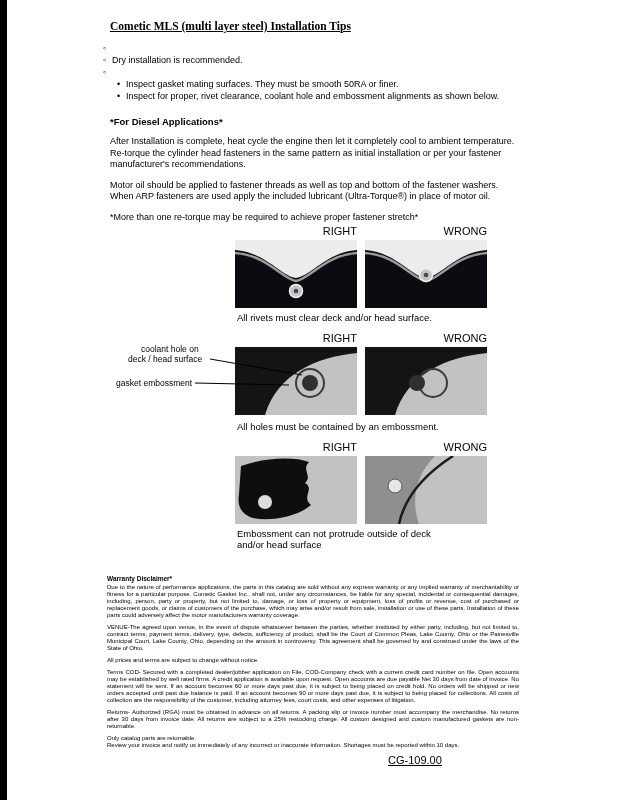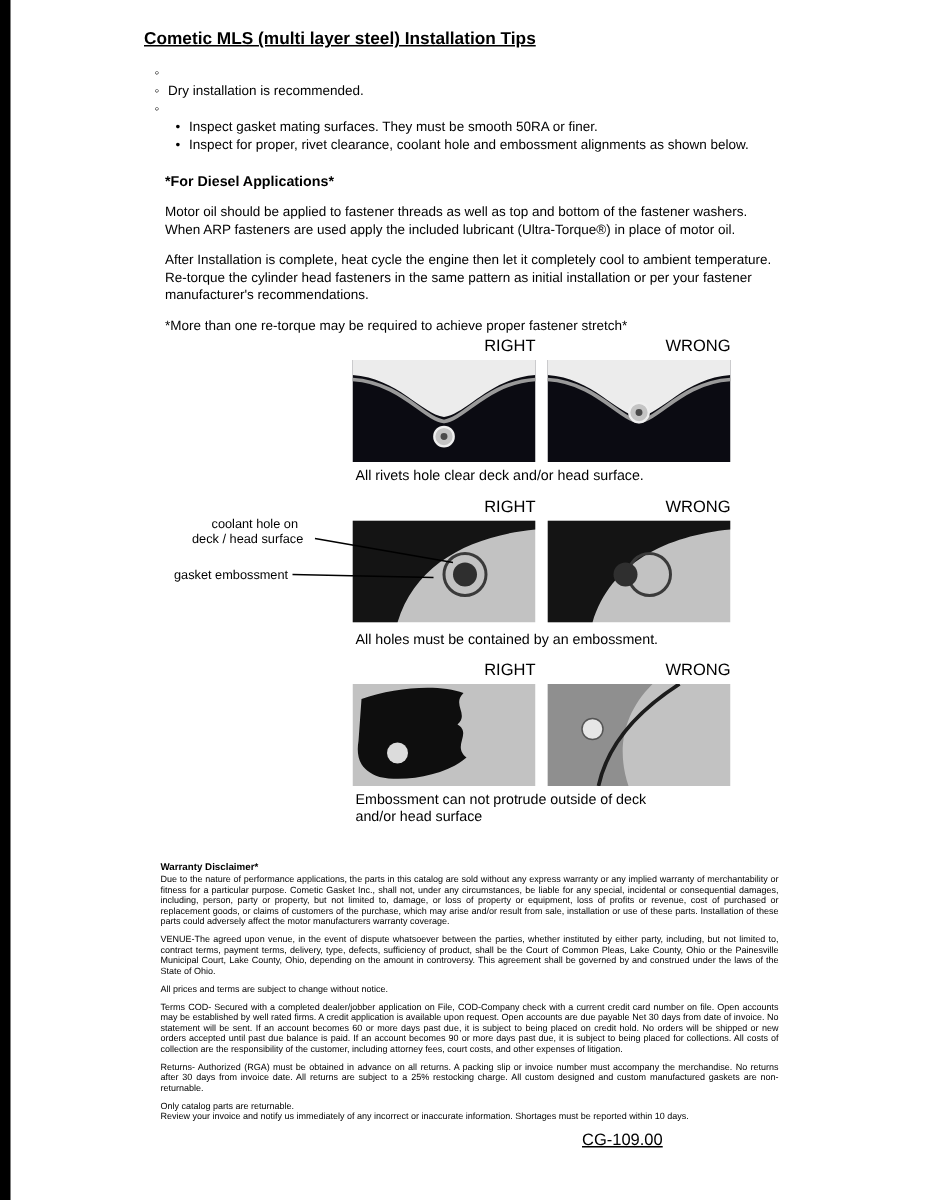--- a/index.html
+++ b/index.html
@@ -7,21 +7,21 @@
   body {
     background:#ffffff;
     font-family:"Liberation Sans", sans-serif;
     color:#000;
     position:relative;
     overflow:hidden;
   }
   .edge-bar { position:absolute; left:0; top:0; width:7px; height:800px; background:#000; }
   .sec { position:absolute; }
 
-  .sec-title { left:96px; top:20px; }
+  .sec-title { left:110px; top:20px;font-family:Liberation Serif, serif; }
   .title { font-size:11.5px; font-weight:bold; text-decoration:underline; }
 
   .sec-bullets { left:103px; top:42px; width:420px; }
   .bullet-row { display:flex; font-size:9px; line-height:12px; }
   .bullet-row .marker { width:9px; flex:0 0 9px; }
   .bullet-row.sub { margin-left:14px; }
 
   .sec-diesel { left:110px; top:116px; width:408px; }
   .diesel-heading { font-size:9.5px; font-weight:bold; margin-bottom:9px; }
   .para { font-size:9px; line-height:11.5px; margin-bottom:9px; }
@@ -76,22 +76,22 @@
     <span>Inspect gasket mating surfaces.  They must be smooth 50RA or finer.</span>
   </div>
   <div class="bullet-row sub">
     <span class="marker">•</span>
     <span>Inspect for proper, rivet clearance, coolant hole and embossment alignments as shown below.</span>
   </div>
 </div>
 
 <div class="sec sec-diesel">
   <div class="diesel-heading">*For Diesel Applications*</div>
+  <div class="para">After Installation is complete, heat cycle the engine then let it completely cool to ambient temperature. Re-torque the cylinder head fasteners in the same pattern as initial installation or per your fastener manufacturer's recommendations.</div>
   <div class="para">Motor oil should be applied to fastener threads as well as top and bottom of the fastener washers. When ARP fasteners are used apply the included lubricant (Ultra-Torque®) in place of motor oil.</div>
-  <div class="para">After Installation is complete, heat cycle the engine then let it completely cool to ambient temperature. Re-torque the cylinder head fasteners in the same pattern as initial installation or per your fastener manufacturer's recommendations.</div>
   <div class="note">*More than one re-torque may be required to achieve proper fastener stretch*</div>
 </div>
 
 <div class="sec sec-diagrams">
 
   <div class="dg-row">
     <div class="dg-headers">
       <span>RIGHT</span>
       <span>WRONG</span>
     </div>
@@ -104,21 +104,21 @@
         <circle cx="61" cy="51" r="2.3" fill="#4a4a4a"></circle>
       </svg>
       <svg width="122" height="68" viewBox="0 0 122 68">
         <rect width="122" height="68" fill="#0b0b12"></rect>
         <path d="M0,0 H122 V10 C92,12 76,36 61,38 C46,36 30,12 0,10 Z" fill="#ececec"></path>
         <path d="M0,13 C32,15 47,39 61,41 C75,39 90,15 122,13" fill="none" stroke="#9a9a9a" stroke-width="2.5"></path>
         <circle cx="61" cy="35" r="6.5" fill="#c4c4c4" stroke="#efefef" stroke-width="1.5"></circle>
         <circle cx="61" cy="35" r="2.3" fill="#4a4a4a"></circle>
       </svg>
     </div>
-    <div class="dg-caption">All rivets hole clear deck and/or head surface.</div>
+    <div class="dg-caption">All rivets must clear deck and/or head surface.</div>
   </div>
 
   <div class="dg-row">
     <div class="dg-headers">
       <span>RIGHT</span>
       <span>WRONG</span>
     </div>
     <div class="row2-body">
       <div class="row2-images">
         <svg width="122" height="68" viewBox="0 0 122 68">

